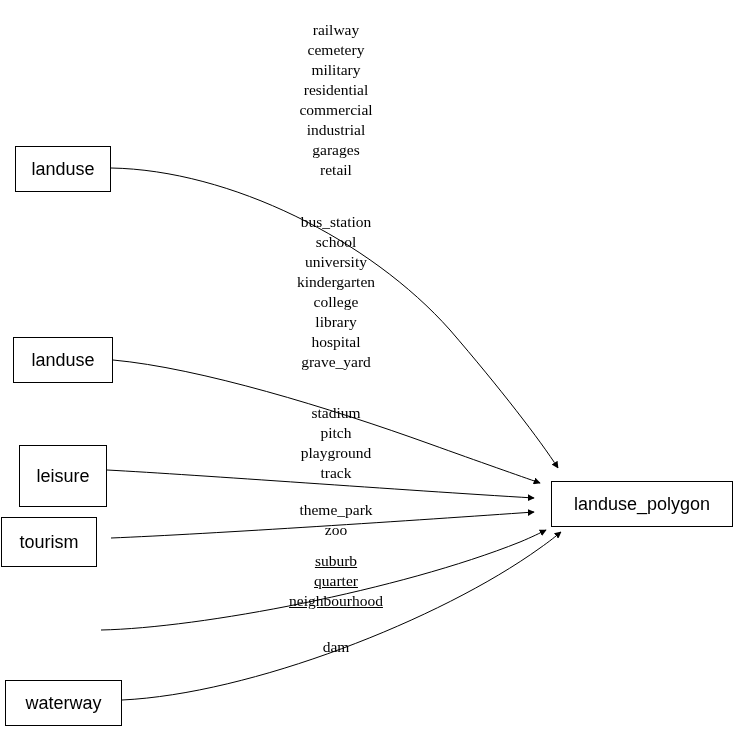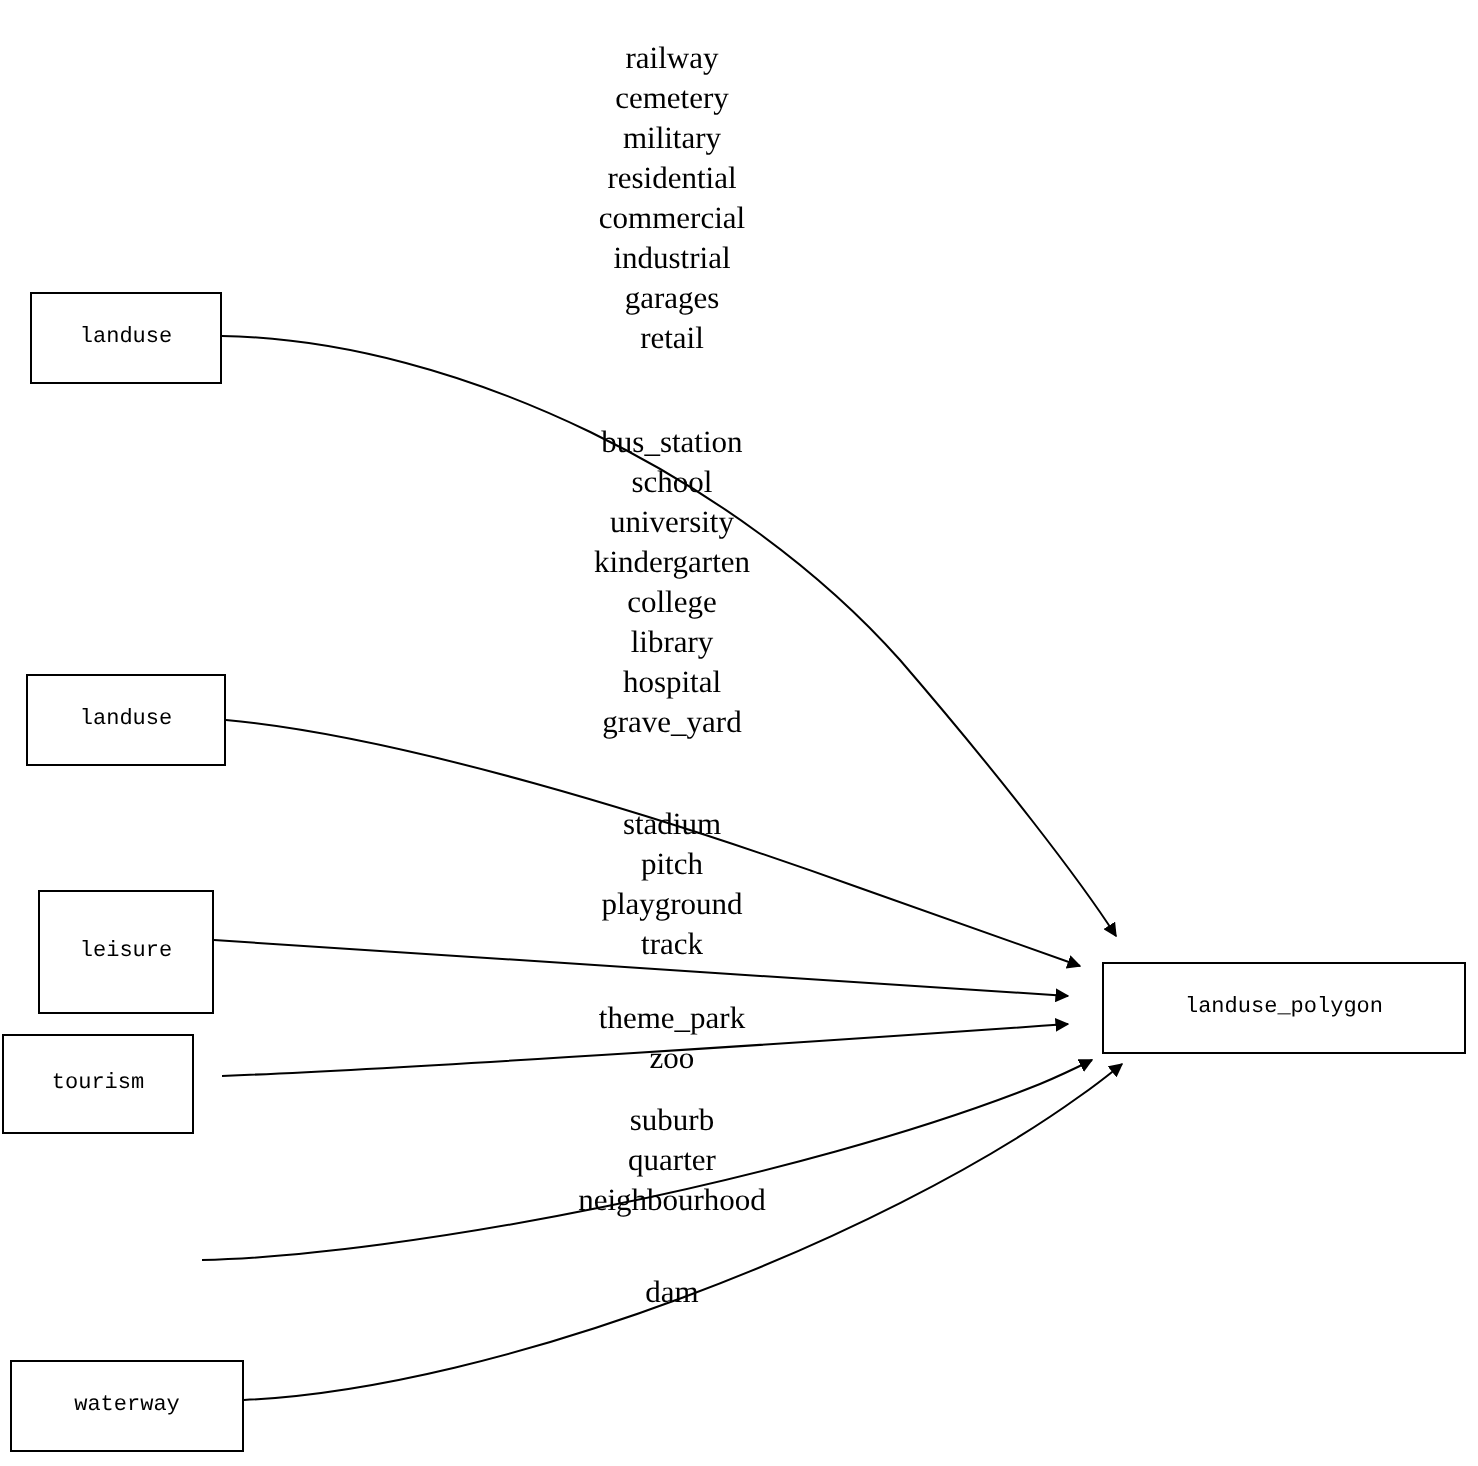--- a/index.html
+++ b/index.html
@@ -23,22 +23,22 @@
     top: 0;
     width: 739px;
     height: 733px;
   }
   .node {
     position: absolute;
     box-sizing: border-box;
     border: 1px solid #000000;
     background: #ffffff;
     color: #000000;
-    font-family: Liberation Mono, monospace;
-    font-size: 11px;
+    font-family: Liberation Sans, sans-serif;
+    font-size: 18px;
     line-height: 1;
     display: flex;
     align-items: center;
     justify-content: center;
     white-space: nowrap;
   }
   .edge-label {
     position: absolute;
     color: #000000;
     font-family: "Liberation Serif", serif;
@@ -118,19 +118,19 @@
 grave_yard</div>
 
   <div class="edge-label" style="left:336px; top:403px;">stadium
 pitch
 playground
 track</div>
 
   <div class="edge-label" style="left:336px; top:500px;">theme_park
 zoo</div>
 
-  <div class="edge-label" style="left:336px; top:551px;">suburb
+  <div class="edge-label" style="left:336px; top:551px;text-decoration:underline;">suburb
 quarter
 neighbourhood</div>
 
   <div class="edge-label" style="left:336px; top:637px;">dam</div>
 
 </div>
 
 </body></html>

